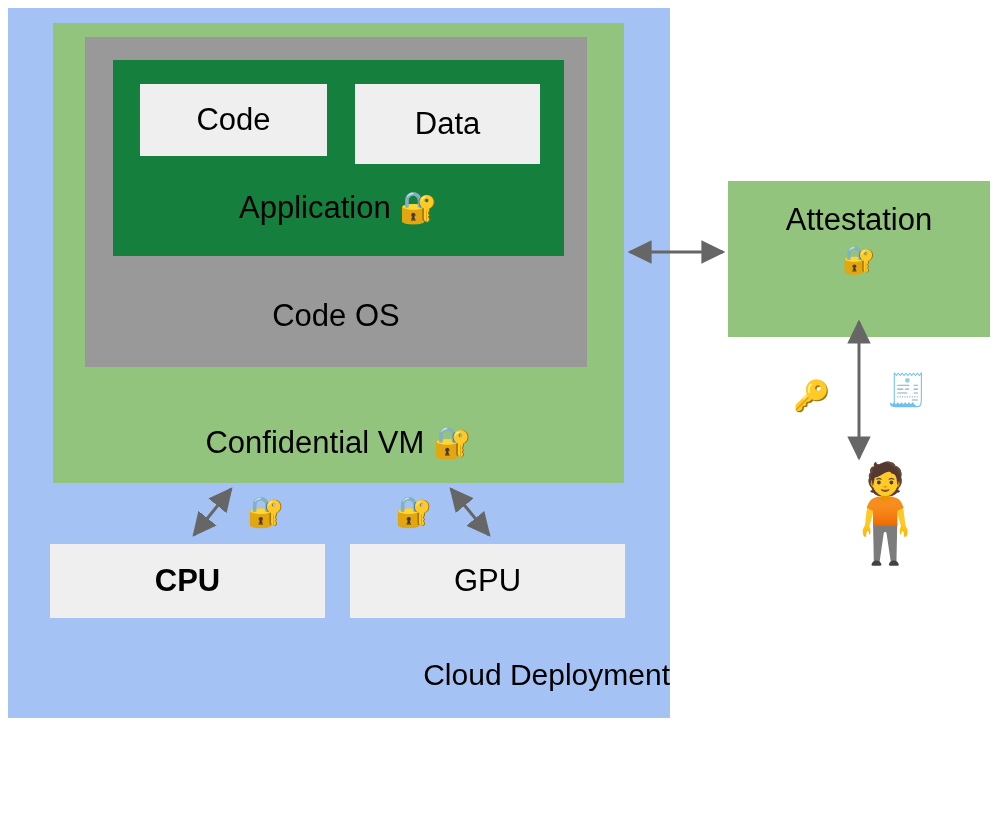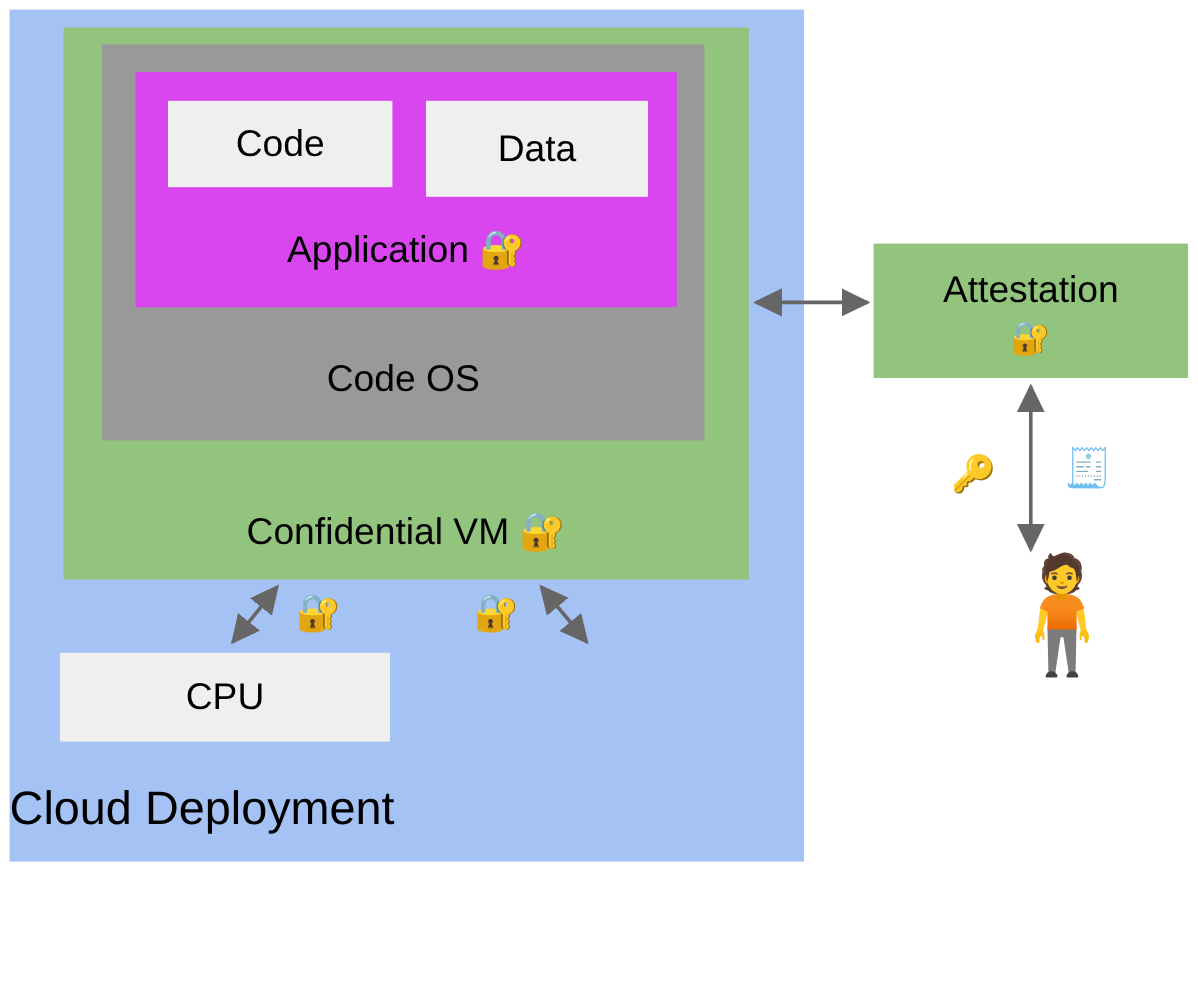--- a/index.html
+++ b/index.html
@@ -28,22 +28,22 @@
   
   #cloud-deployment-box {
     left: 8px; top: 8px;
     width: 662px; height: 710px;
     background: #A4C2F4;
   }
   #cloud-deployment-label {
     position: absolute;
     left: 0; right: 0;
     bottom: 24px;
-    text-align: left;
-    font-size: 39px;
+    text-align: right;
+    font-size: 30px;
     line-height: 38px;
     white-space: nowrap;
   }
   
   #confidential-vm-box {
     left: 53px; top: 23px;
     width: 571px; height: 460px;
     background: #93C47D;
   }
   #confidential-vm-label {
@@ -67,21 +67,21 @@
     bottom: 32px;
     text-align: center;
     font-size: 31px;
     line-height: 38px;
     white-space: nowrap;
   }
   
   #application-box {
     left: 113px; top: 60px;
     width: 451px; height: 196px;
-    background: #d946ef;
+    background: #15803d;
   }
   #application-label {
     position: absolute;
     left: 0; right: 0;
     bottom: 28px;
     text-align: center;
     font-size: 31px;
     line-height: 40px;
     white-space: nowrap;
   }
@@ -89,26 +89,26 @@
   .white-box {
     background: #EFEFEF;
     display: flex;
     align-items: center;
     justify-content: center;
     font-size: 31px;
   }
   #code-box  { left: 140px; top: 84px;  width: 187px; height: 72px; }
   #data-box  { left: 355px; top: 84px;  width: 185px; height: 80px; }
   
-  #cpu-box   { left: 50px;  top: 544px; width: 275px; height: 74px; }
+  #cpu-box   { left: 50px;  top: 544px; width: 275px; height: 74px; font-weight: bold; }
   #gpu-box   { left: 350px; top: 544px; width: 275px; height: 74px; }
   
   #attestation-box {
-    left: 728px; top: 203px;
-    width: 262px; height: 112px;
+    left: 728px; top: 181px;
+    width: 262px; height: 156px;
     background: #93C47D;
   }
   #attestation-label {
     position: absolute;
     left: 0; right: 0;
     top: 20px;
     text-align: center;
     font-size: 31px;
     line-height: 38px;
     white-space: nowrap;
@@ -172,20 +172,23 @@
 
   <div class="box white-box" id="code-box">
     <span>Code</span>
   </div>
   <div class="box white-box" id="data-box">
     <span>Data</span>
   </div>
 
   <div class="box white-box" id="cpu-box">
     <span>CPU</span>
+  </div>
+  <div class="box white-box" id="gpu-box">
+    <span>GPU</span>
   </div>
 
   <div class="box" id="attestation-box">
     <div id="attestation-label">Attestation</div>
     <div id="attestation-lock">🔐</div>
   </div>
 
   <svg class="arrow-layer" viewBox="0 0 998 828">
     <defs>
       <marker id="ah-start" markerWidth="9" markerHeight="9" refX="7.2" refY="4.5" orient="auto-start-reverse" markerUnits="strokeWidth">

